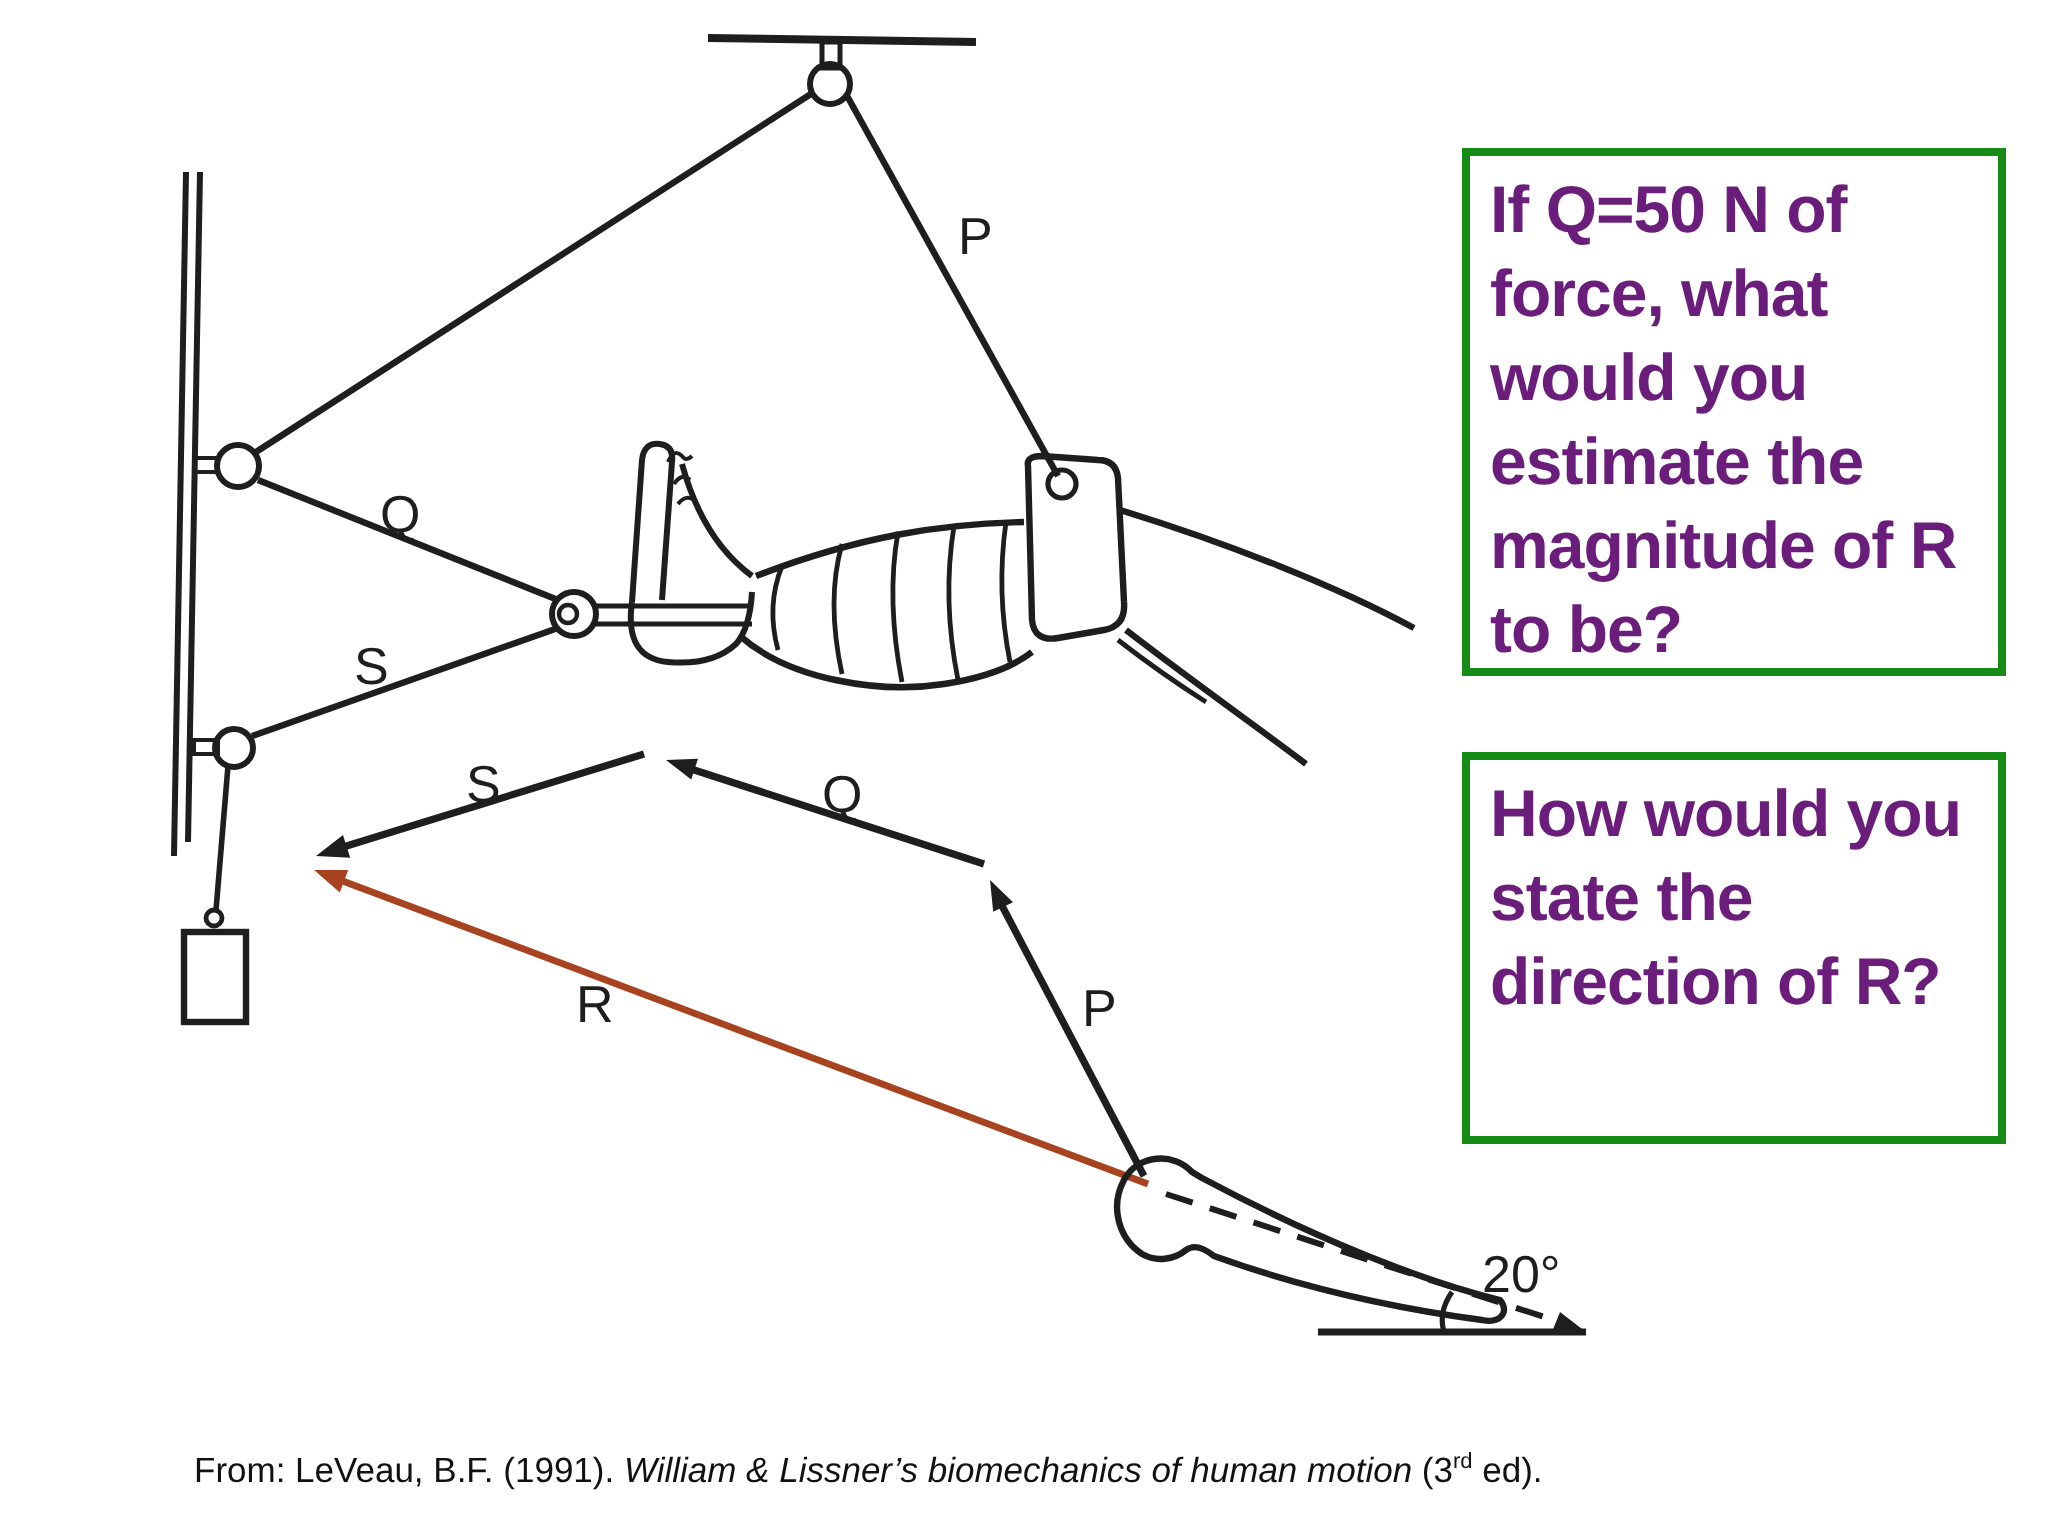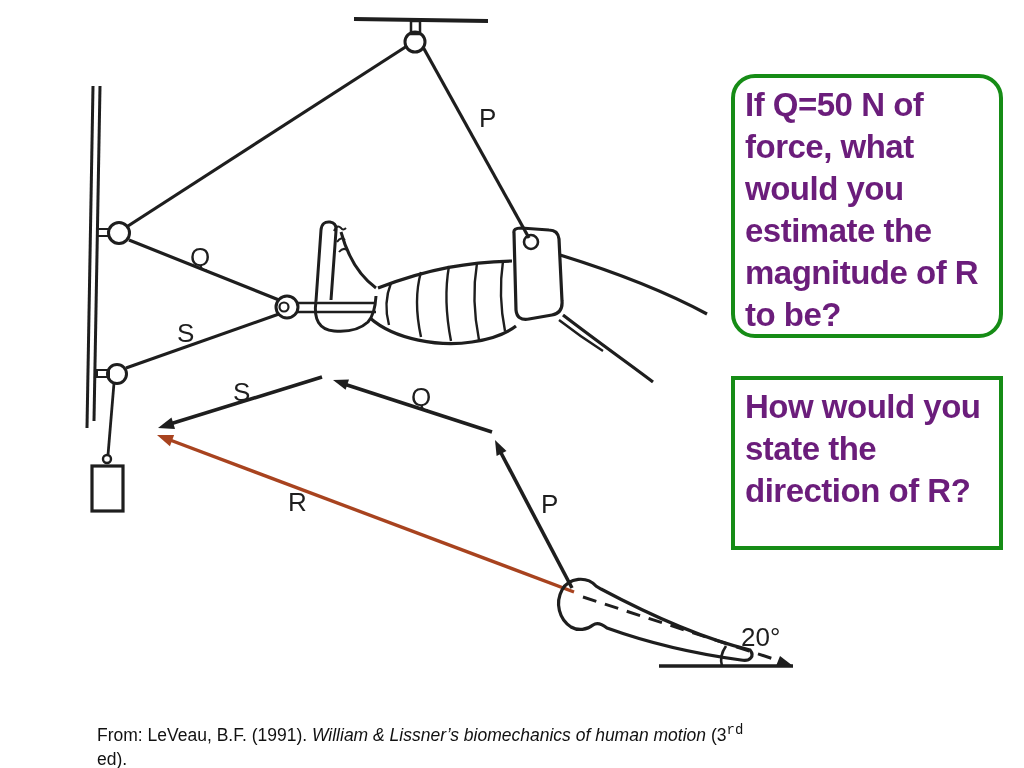--- a/index.html
+++ b/index.html
@@ -35,32 +35,32 @@
     border:4px solid var(--question-box-border);
     background:#ffffff;
     box-sizing:border-box;
     color:var(--question-text);
     font-weight:bold;
     font-size:33px;
     line-height:42px;
     padding:6px 10px;
     letter-spacing:-0.5px;
   }
-  .qbox-magnitude{top:74px;height:264px;border-radius:24px;}
-  .qbox-direction{top:376px;height:174px;}
+  .qbox-magnitude{top:74px;height:264px;}
+  .qbox-direction{top:376px;height:196px;}
   .citation{
     position:absolute;
     left:97px;top:675px;
     width:680px;
     color:var(--citation-text);
     font-size:17.5px;
     line-height:24px;
     white-space:pre-wrap;
   }
-  .citation sup{font-size:14px;line-height:0;font-family:Liberation Mono, monospace;}
+  .citation sup{font-size:11px;line-height:0;}
 </style>
 </head>
 <body>
 
 <div class="slide">
 
   <svg class="figure" width="1024" height="768" viewBox="0 0 1024 768">
 
     <g>
 

